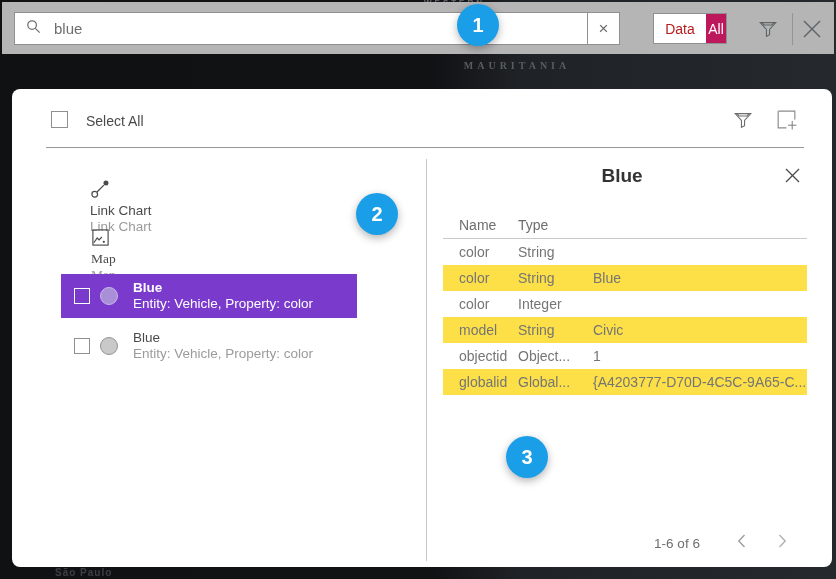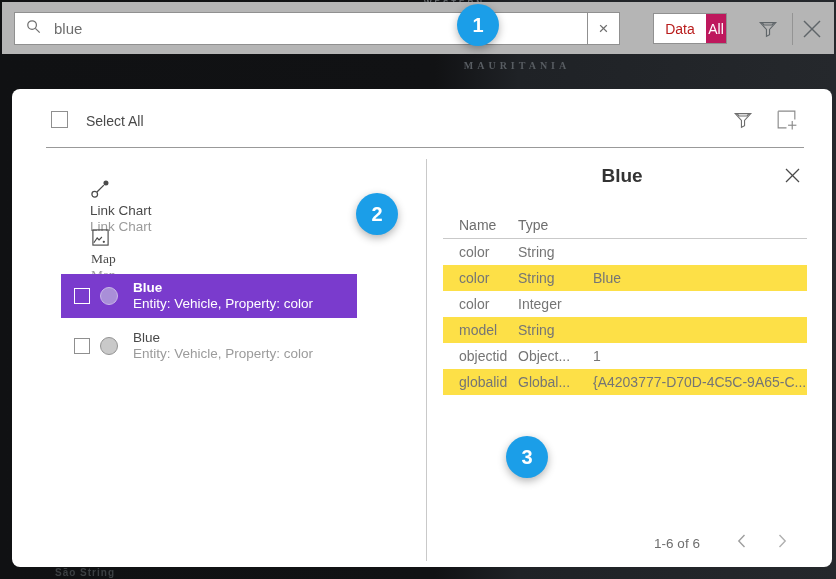--- a/index.html
+++ b/index.html
@@ -83,21 +83,21 @@
   .pag-prev { position:absolute; left:725px; top:445px; cursor:pointer; }
   .pag-next { position:absolute; left:766px; top:445px; cursor:pointer; }
 </style>
 </head>
 <body>
 
 <div class="screen">
 
   <div class="map-label lbl-western">WESTERN</div>
   <div class="map-label lbl-mauritania">MAURITANIA</div>
-  <div class="map-label lbl-saopaulo">São String</div>
+  <div class="map-label lbl-saopaulo">São Paulo</div>
 
   <div class="topbar">
     <div class="search-box">
       <span>
         <svg width="15" height="15" viewBox="0 0 16 16">
             <circle cx="6.5" cy="6.5" r="4.6" fill="none" stroke="#6e6e6e" stroke-width="1.3"></circle>
             <line x1="10" y1="10" x2="14.6" y2="14.6" stroke="#6e6e6e" stroke-width="1.3"></line>
           </svg>
       </span>
       <input type="text" value="blue" style="">
@@ -223,20 +223,21 @@
         <div class="t-c2">String</div>
         <div class="t-c3">Blue</div>
       </div>
       <div class="t-row">
         <div class="t-c1">color</div>
         <div class="t-c2">Integer</div>
       </div>
       <div class="t-row stripe">
         <div class="t-c1">model</div>
         <div class="t-c2">String</div>
+        <div class="t-c3">Civic</div>
       </div>
       <div class="t-row">
         <div class="t-c1">objectid</div>
         <div class="t-c2">Object...</div>
         <div class="t-c3">1</div>
       </div>
       <div class="t-row stripe">
         <div class="t-c1">globalid</div>
         <div class="t-c2">Global...</div>
         <div class="t-c3">{A4203777-D70D-4C5C-9A65-C...</div>

